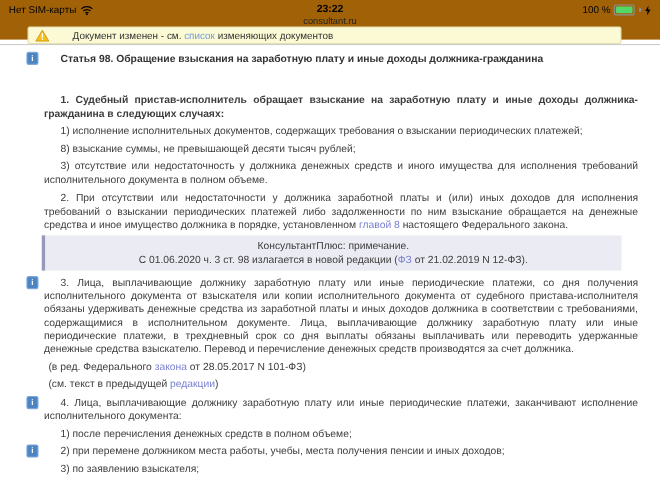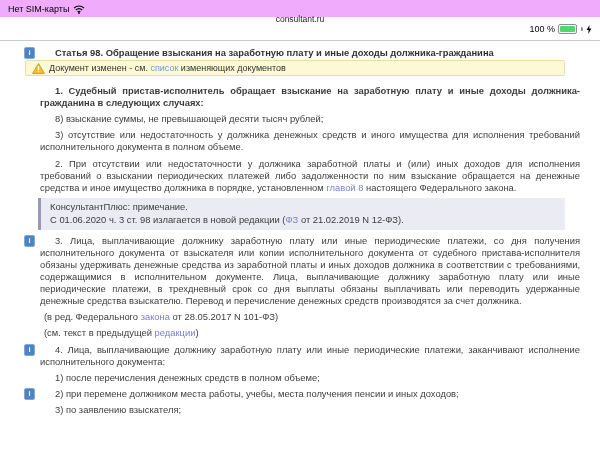--- a/index.html
+++ b/index.html
@@ -2,71 +2,72 @@
 <html><head>
 <meta charset="utf-8">
 <style>
   html,body{margin:0;padding:0;}
   body{
     width:600px;height:450px;overflow:hidden;background:#fff;
     font-family:"Liberation Sans","DejaVu Sans",sans-serif;
     -webkit-font-smoothing:antialiased;
   }
   
-  .statusbar{position:relative;height:17px;background:#f0abfc;}
+  .statusbar{position:relative;height:36px;background:#a16207;}
   .sb-left{position:absolute;left:8px;top:4px;display:flex;align-items:center;gap:4px;
     font-size:9px;color:#000;}
   .sb-time{position:absolute;top:3px;left:0;right:0;text-align:center;
     font-size:9.5px;font-weight:bold;color:#000;}
   .sb-url{position:absolute;top:14px;left:0;right:0;text-align:center;
     font-size:8.5px;color:#222;}
   .sb-right{position:absolute;right:8px;top:4px;display:flex;align-items:center;gap:3px;
-    font-size:9px;color:#000;margin-top:20px;}
+    font-size:9px;color:#000;}
   .bat{position:relative;width:17px;height:8px;border:1px solid #8e8e93;border-radius:2px;}
   .bat-fill{position:absolute;left:1px;top:1px;bottom:1px;right:1px;background:#53d769;border-radius:1px;}
   .bat-tip{width:2px;height:4px;background:#8e8e93;border-radius:0 1.5px 1.5px 0;margin-left:1px;}
   
   .banner{position:absolute;left:25px;right:35px;top:24px;height:14px;
     background:#fbfad5;border:1px solid #e3dfae;border-radius:2px;
-    display:flex;align-items:center;gap:4px;padding:0 6px;
-    font-size:9px;color:#333;white-space:nowrap;overflow:hidden;margin-top:36px;}
+    display:flex;align-items:center;gap:21px;padding:0 6px;
+    font-size:9px;color:#333;white-space:nowrap;overflow:hidden;}
   .banner a{color:#6f9bd8;text-decoration:none;cursor:pointer;}
   .divider{position:absolute;left:0;right:0;top:40px;height:1px;background:#cdcdcd;}
   
   .content{position:absolute;top:41px;left:0;right:0;color:#3d3d3d;}
   .doc-title{margin:5px 20px 0 20px;font-size:9.3px;font-weight:bold;color:#3757a6;
     text-decoration:none;display:block;line-height:12px;cursor:pointer;}
   .p{position:relative;margin:4px 20px 0 40px;font-size:9.4px;line-height:12px;
     text-align:justify;text-indent:15px;}
   .p.head{font-weight:bold;color:#333;margin-top:6px;text-align:left;}
   .p.gap-lg{margin-top:26px;font-weight:bold;}
   .p.gap-md{margin-top:5px;}
   .p.ed{text-indent:4px;text-align:left;color:#3d3d3d;}
   .ilink{color:#7a80d0;text-decoration:none;cursor:pointer;}
   .iicon{position:absolute;left:-16px;top:0px;width:9px;height:10px;
     background:#4d84c4;border:1px solid #7fa8d9;border-radius:2px;
     color:#fff;font-size:7.5px;line-height:10px;text-align:center;
     font-weight:bold;text-indent:0;cursor:pointer;}
   .note{margin:4px 0 0 38px;width:527px;box-sizing:border-box;
     background:#ebebf3;border-left:3px solid #9898b8;
-    padding:3px 9px 4px;font-size:9.4px;line-height:12.5px;color:#3d3d3d;}
+    padding:3px 9px 4px;font-size:9.4px;line-height:12.5px;color:#3d3d3d;text-align:center;}
 </style>
 </head>
 <body>
 
 <div class="statusbar">
   <div class="sb-left">
     <span>Нет SIM-карты</span>
     <svg width="12" height="9" viewBox="0 0 12 9">
       <path d="M1 3.1a7 7 0 0 1 10 0" stroke="#000" stroke-width="1.1" fill="none"></path>
       <path d="M2.8 5a4.5 4.5 0 0 1 6.4 0" stroke="#000" stroke-width="1.1" fill="none"></path>
       <path d="M4.6 6.9a1.9 1.9 0 0 1 2.8 0" stroke="#000" stroke-width="1.1" fill="none"></path>
       <circle cx="6" cy="8" r="0.9" fill="#000"></circle>
     </svg>
   </div>
+  <div class="sb-time">23:22</div>
   <div class="sb-url">consultant.ru</div>
   <div class="sb-right">
     <span>100 %</span>
     <span class="bat">
         <span class="bat-fill"></span>
       </span>
     <span class="bat-tip"></span>
     <svg width="6" height="9" viewBox="0 0 6 9">
       <path d="M3.6 0 L0.6 5 H2.6 L2.2 9 L5.4 3.6 H3.2 Z" fill="#000"></path>
     </svg>
@@ -86,20 +87,21 @@
 <div class="content">
 
 
   <div class="p head">
     <span class="iicon">i</span>
     <span>Статья 98. Обращение взыскания на заработную плату и иные доходы должника-гражданина</span>
   </div>
 
   <div class="p gap-lg">1. Судебный пристав-исполнитель обращает взыскание на заработную плату и иные доходы должника-гражданина в следующих случаях:</div>
 
+  <div class="p">1) исполнение исполнительных документов, содержащих требования о взыскании периодических платежей;</div>
   <div class="p">8) взыскание суммы, не превышающей десяти тысяч рублей;</div>
   <div class="p">3) отсутствие или недостаточность у должника денежных средств и иного имущества для исполнения требований исполнительного документа в полном объеме.</div>
 
   <div class="p gap-md"><span>2. При отсутствии или недостаточности у должника заработной платы и (или) иных доходов для исполнения требований о взыскании периодических платежей либо задолженности по ним взыскание обращается на денежные средства и иное имущество должника в порядке, установленном </span><a class="ilink">главой 8</a><span> настоящего Федерального закона.</span></div>
 
   <div class="note">
     <div>КонсультантПлюс: примечание.</div>
     <div><span>С 01.06.2020 ч. 3 ст. 98 излагается в новой редакции (</span><a class="ilink">ФЗ</a><span> от 21.02.2019 N 12-ФЗ).</span></div>
   </div>
 

